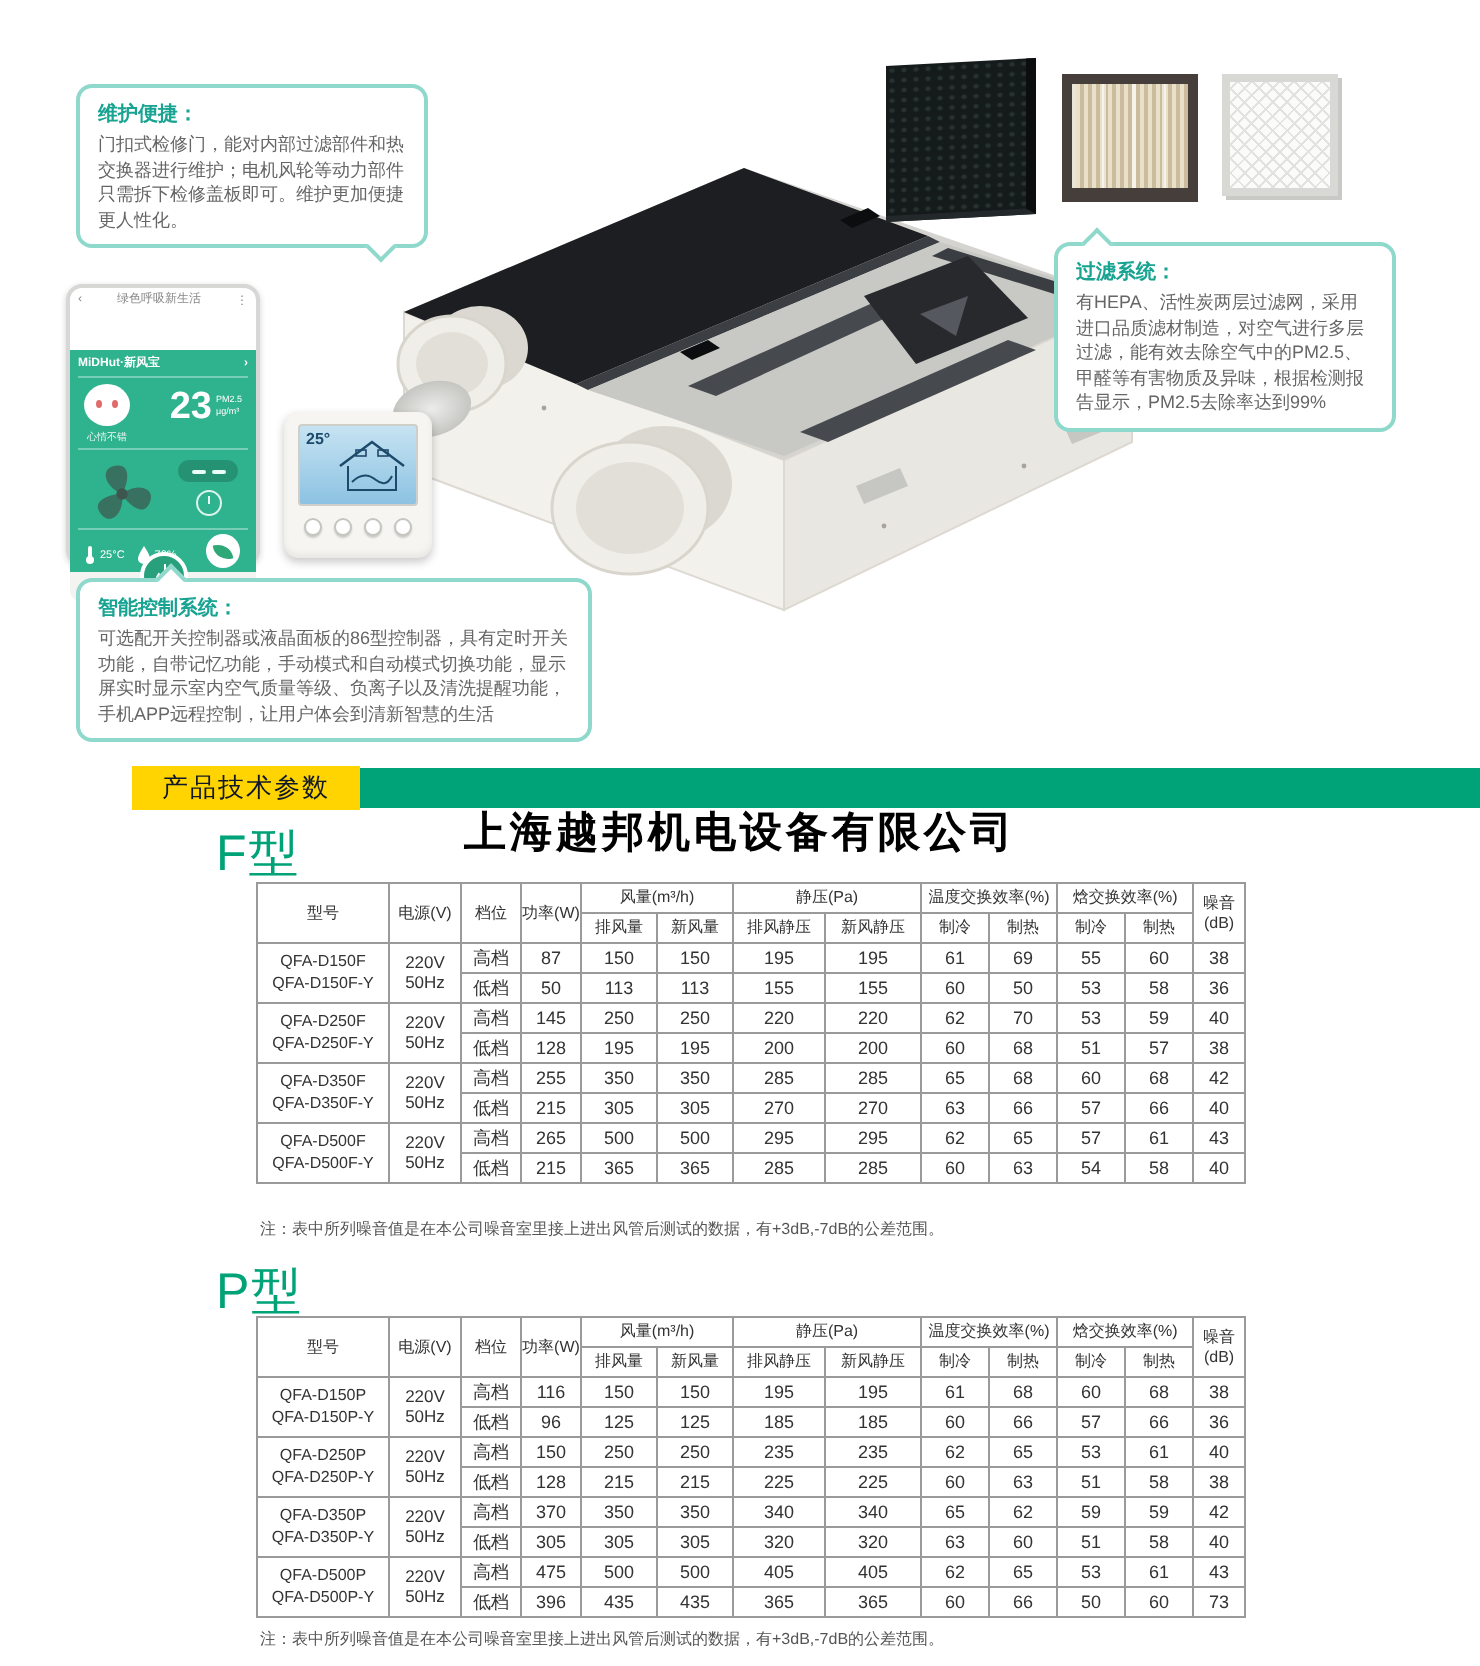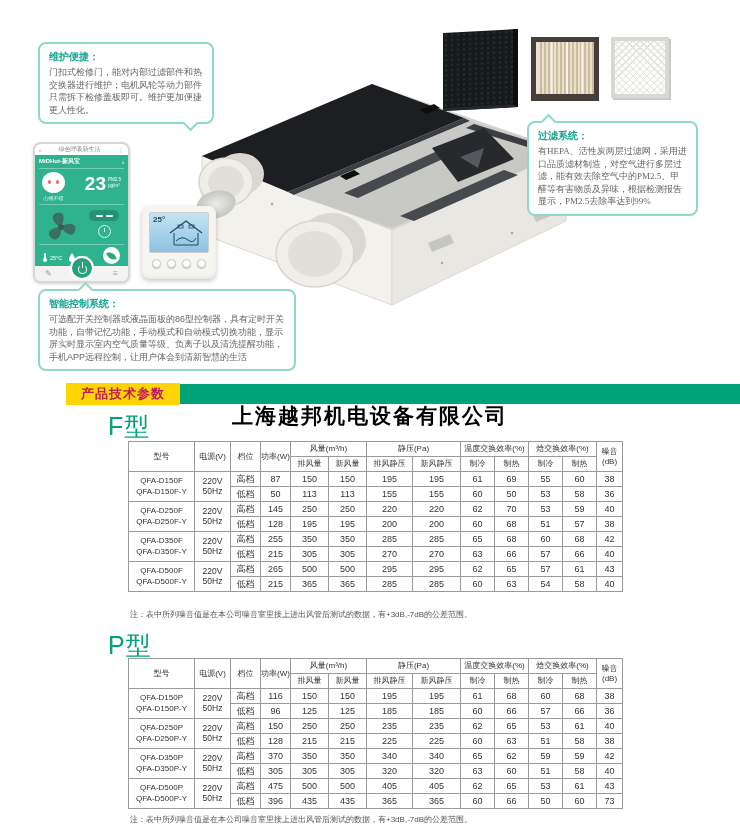--- a/index.html
+++ b/index.html
@@ -9,21 +9,21 @@
 
   
   .callout { position:absolute; background:#fff; border:2px solid #8FD8CC; border-radius:8px; padding:6px 9px; z-index:6; }
   .callout .t { color:#18A392; font-weight:bold; font-size:10px; margin-bottom:2px; }
   .callout .b { color:#666; font-size:9px; line-height:12.5px; }
   .tail { position:absolute; background:#fff; transform:rotate(45deg); }
   .tail.down { width:11px; height:11px; border-right:2px solid #8FD8CC; border-bottom:2px solid #8FD8CC; bottom:-7px; }
   .tail.up { width:11px; height:11px; border-left:2px solid #8FD8CC; border-top:2px solid #8FD8CC; top:-7px; }
   #co-maintenance { left:38px; top:42px; width:176px; }
   #co-maintenance .tail { right:16px; }
-  #co-filtration { left:527px; top:121px; width:171px;font-family:Liberation Serif, serif; }
+  #co-filtration { left:527px; top:121px; width:171px; }
   #co-filtration .tail { left:14px; }
   #co-smart { left:38px; top:289px; width:258px; }
   #co-smart .tail { left:40px; }
   #co-appearance { left:388px; top:297px; width:178px; }
   #co-appearance .tail { left:10px; width:15px; height:15px; top:-9px; }
 
   
   .filter { position:absolute; z-index:2; }
   #filter-black { left:443px; top:31px; width:75px; height:78px;
     background-color:#151a1b;
@@ -43,21 +43,21 @@
       repeating-linear-gradient(45deg, #e2e2df 0 1px, transparent 1px 5px),
       repeating-linear-gradient(-45deg, #e2e2df 0 1px, transparent 1px 5px);
     box-shadow:2px 2px 0 #c9c9c6; }
 
   
   .unit-svg { position:absolute; left:192px; top:58px; width:390px; height:250px; z-index:1; }
 
   
   .phone { position:absolute; left:33px; top:142px; width:97px; height:141px; border:2px solid #d7d7d5; border-radius:8px; background:#fff; overflow:visible; z-index:5; box-shadow:0 1px 3px rgba(0,0,0,.18); }
   .ph-status { height:11px; font-size:6px; color:#888; display:flex; justify-content:space-between; align-items:center; padding:0 4px; }
-  .ph-green { height:111px; background:#2FB38E; color:#fff; padding:2px 4px; }
+  .ph-green { height:111px; background:#2FB38E; color:#fff; padding:2px 4px;margin-top:20px; }
   .ph-brand { display:flex; justify-content:space-between; align-items:center; font-size:6px; font-weight:bold; border-bottom:1px solid rgba(255,255,255,.35); padding-bottom:2px; height:12px; }
   .ph-main { display:flex; align-items:flex-start; justify-content:space-between; padding:3px 3px 2px; border-bottom:1px solid rgba(255,255,255,.35); height:36px; }
   .ph-face-wrap { text-align:center; }
   .ph-face { width:23px; height:21px; background:#fff; border-radius:50%; position:relative; margin:0 auto; }
   .eye { position:absolute; width:3px; height:4px; background:#e26a6a; border-radius:50%; top:8px; }
   .eye.l { left:6px; } .eye.r { right:6px; }
   .ph-face-label { font-size:5px; margin-top:2px; opacity:.9; }
   .ph-pm { display:flex; align-items:flex-start; gap:2px; padding-top:2px; }
   .ph-pm-num { font-size:19px; font-weight:bold; line-height:20px; }
   .ph-pm-units { font-size:4.5px; line-height:6px; text-align:left; padding-top:3px; }
@@ -80,21 +80,21 @@
   .thermo-disc { position:absolute; left:196px; top:191px; width:40px; height:27px; background:radial-gradient(#ececea,#b5b5b1); border-radius:50%; transform:rotate(-16deg); z-index:3; }
   .thermostat { position:absolute; left:142px; top:206px; width:74px; height:73px; background:#f6f5f2; border-radius:7px; box-shadow:0 2px 5px rgba(0,0,0,.22), inset 0 -2px 3px rgba(0,0,0,.06); z-index:4; padding:6px 7px 0; }
   .lcd { width:60px; height:41px; background:linear-gradient(#c6e3f2,#8cc2e2); border:1px solid #cfcfc9; border-radius:2px; position:relative; color:#1d4a6b; overflow:hidden; }
   .lcd-temp { position:absolute; left:3px; top:2px; font-size:8px; font-weight:bold; }
   .lcd svg { position:absolute; right:2px; top:4px; }
   .thermo-btns { display:flex; justify-content:space-between; padding:6px 3px 0; }
   .tbtn { width:9px; height:9px; border-radius:50%; background:#fff; border:1px solid #c6c6c1; box-shadow:0 1px 1px rgba(0,0,0,.18); }
 
   
   .green-bar { position:absolute; left:66px; top:384px; width:674px; height:20px; background:#00A277; }
-  .yellow-label { position:absolute; left:66px; top:383px; width:114px; height:22px; background:#FFD400; color:#be185d; font-weight:bold; font-size:13px; line-height:22px; text-align:center; letter-spacing:1px; z-index:2; }
+  .yellow-label { position:absolute; left:66px; top:383px; width:114px; height:22px; background:#FFD400; color:#0f172a; font-weight:normal; font-size:13px; line-height:22px; text-align:center; letter-spacing:1px; z-index:2; }
   .company { position:absolute; left:0; top:402px; width:740px; text-align:center; font-family:"Liberation Serif",serif; font-weight:bold; font-size:21px; letter-spacing:2px; color:#000; z-index:3; }
   .type-label { position:absolute; left:108px; color:#00A277; font-size:25px; letter-spacing:1px; }
   #type-f { top:410px; }
   #type-p { top:629px; }
 
   
   .spec { position:absolute; left:128px; width:494px; border-collapse:collapse; table-layout:fixed; background:#fff; border:1.5px solid #777; }
   #table-f { top:441px; }
   #table-p { top:658px; }
   .spec th, .spec td { border:1px solid #9a9a9a; text-align:center; vertical-align:middle; font-weight:normal; color:#333; padding:0; }

